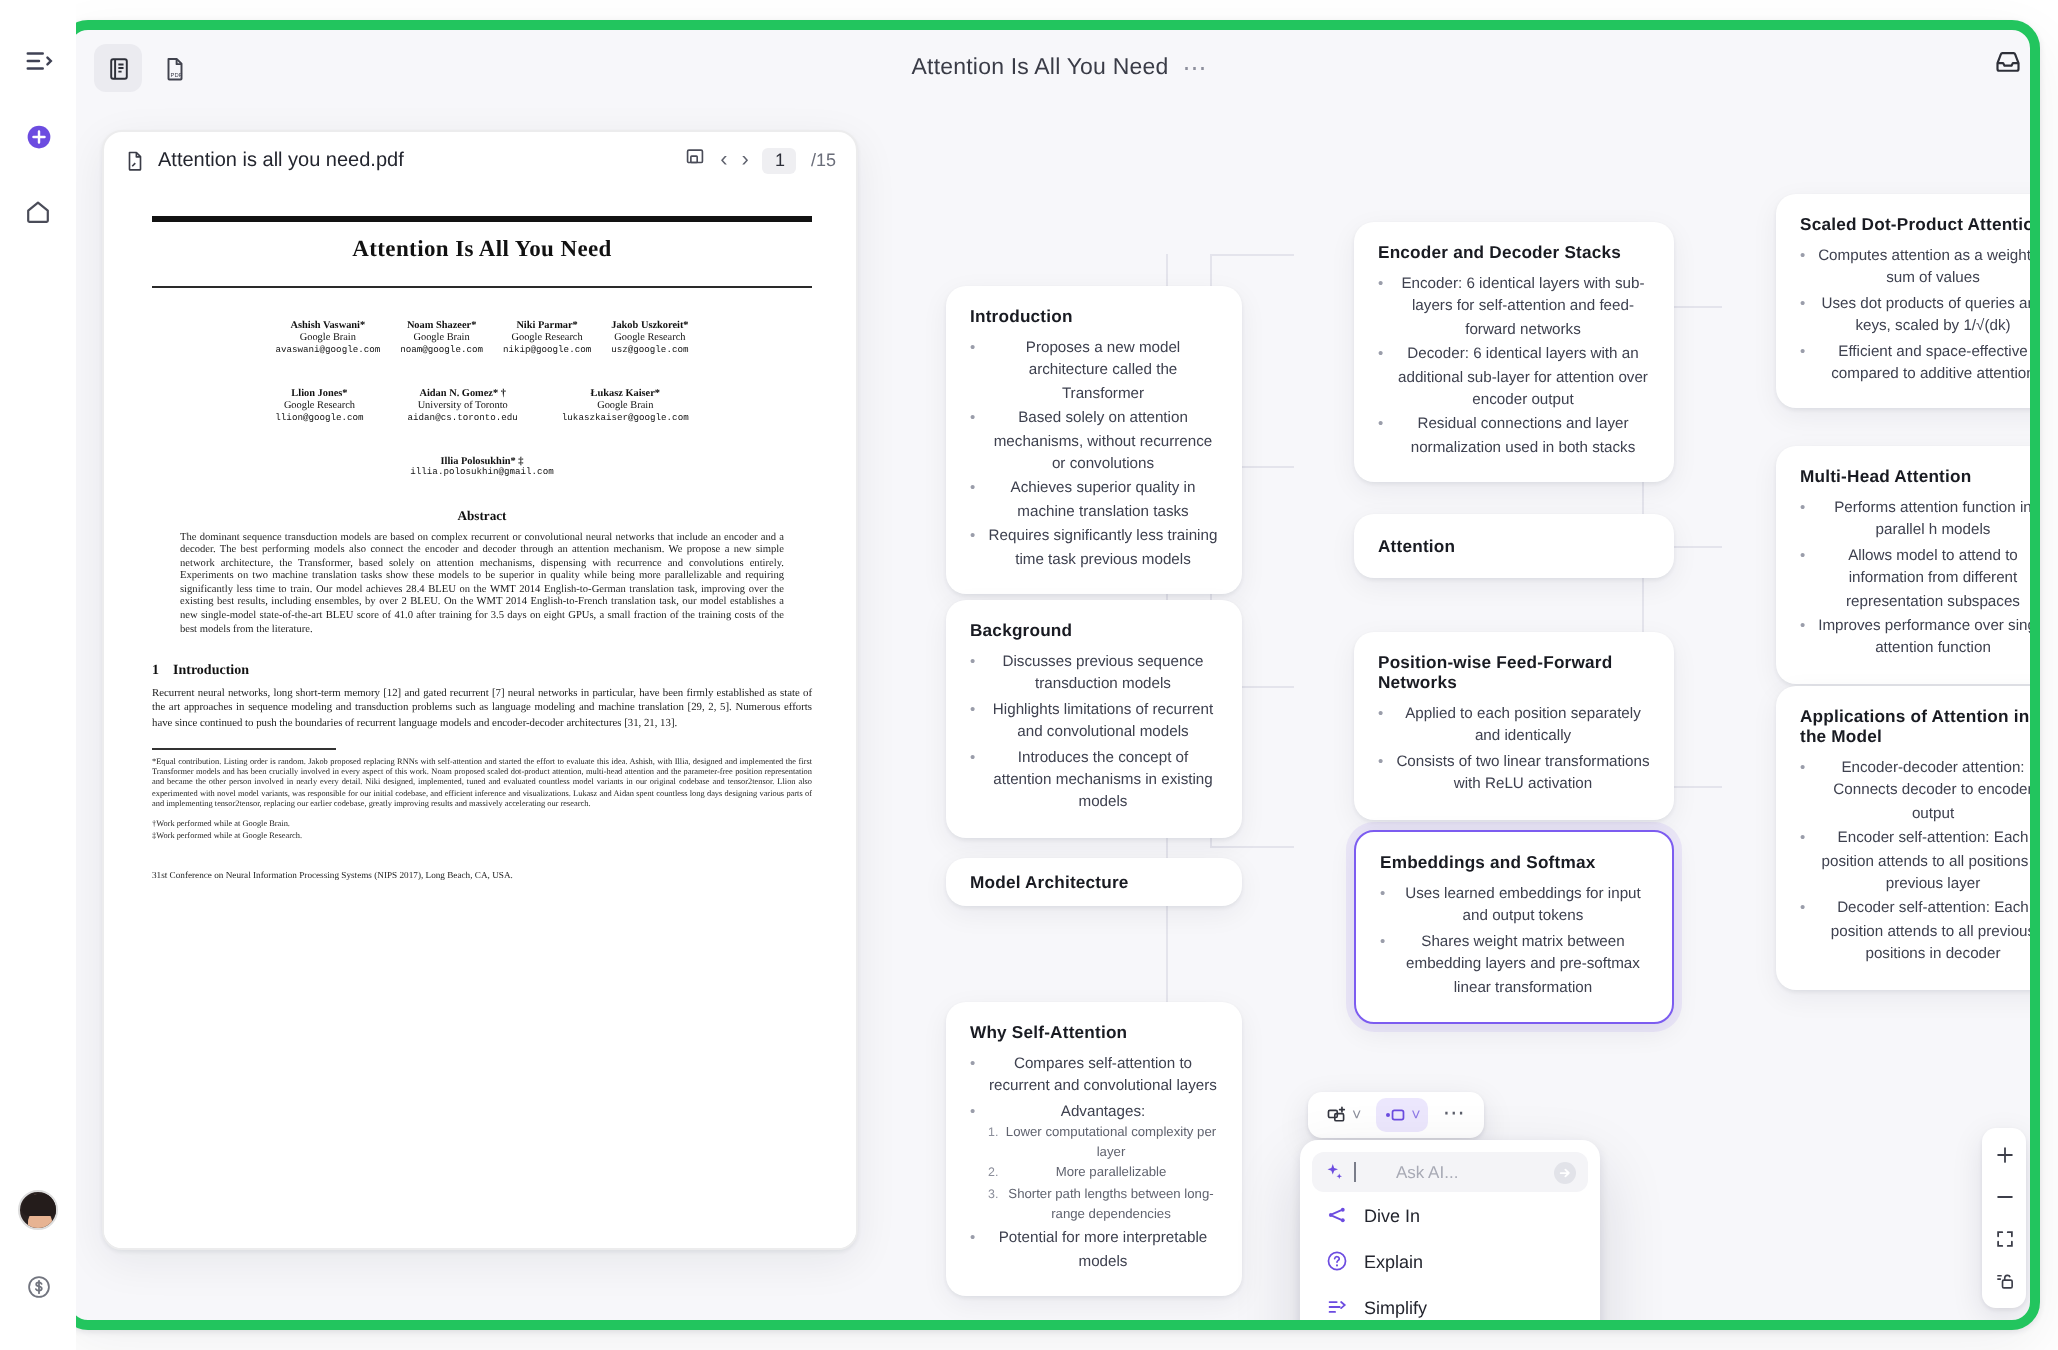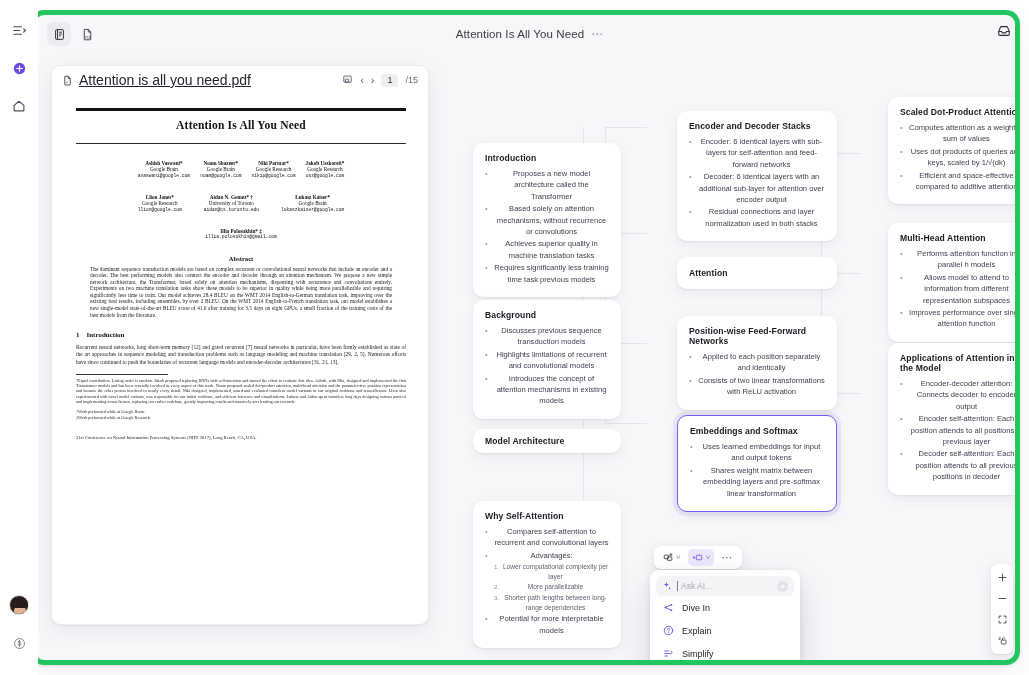--- a/index.html
+++ b/index.html
@@ -102,21 +102,21 @@
   .node i { display:block; width:5px; height:1px; background:#9b9ead; }
 
   
   .pdf {
     position:absolute; left:16px; top:12px; width:378px; height:560px;
     background:#ffffff; border-radius:10px; border:1px solid #ececed;
     box-shadow:0 1px 2px rgba(20,22,48,.07), 0 6px 22px rgba(20,22,48,.07);
     overflow:hidden; z-index:20;
   }
   .pdf-head { height:28px; display:flex; align-items:center; padding:0 10px 0 10px; gap:6px; }
-  .pdf-name { font-size:14px; color:#23252e; flex:1 1 auto;text-decoration:underline; }
+  .pdf-name { font-size:10px; color:#23252e; flex:1 1 auto; }
   .pdf-file-ico { color:#3a3c47; display:flex; }
   .pdf-tools { display:flex; align-items:center; gap:7px; color:#4a4c58; }
   .chev { font-size:11px; color:#5e616d; cursor:default; }
   .pg { font-size:9px; background:#efeff2; border-radius:3px; padding:1.5px 6px; color:#2c2e38; }
   .pgtot { font-size:9px; color:#6a6d79; }
   .pdf-page { position:absolute; left:0; top:28px; width:378px; height:532px; background:#fff; padding:14px 24px; }
 
   .rule { height:2.5px; background:#121212; margin:0 0 0 0; }
   .rule2 { height:1px; background:#2a2a2a; margin-top:5px; }
   .ptitle { text-align:center; font-family:"Liberation Serif", serif; font-weight:bold; font-size:11.5px; color:#111; padding:8px 0 7px; letter-spacing:.2px; }
@@ -148,21 +148,21 @@
   
   .aimenu {
     position:absolute; left:615px; top:517px; width:150px;
     background:#fff; border-radius:9px; padding:6px 6px 7px;
     box-shadow:0 2px 6px rgba(20,22,48,.10), 0 14px 34px rgba(20,22,48,.14); z-index:31;
   }
   .askrow {
     height:20px; background:#f4f4f7; border-radius:6px; display:flex; align-items:center;
     padding:0 6px; gap:5px;
   }
-  .askrow .ph { font-size:8.5px; color:#a8aab5; flex:1 1 auto; border-left:1px solid #7a7d8a; padding-left:3px; }
+  .askrow .ph { font-size:8.5px; color:#a8aab5; flex:1 1 auto; border-left:1px solid #7a7d8a; padding-left:20px; }
   .send { width:11px; height:11px; border-radius:50%; background:#e2e3e9; display:flex; align-items:center; justify-content:center; color:#fff; }
   .mi { height:23px; display:flex; align-items:center; gap:8px; padding:0 6px; font-size:9px; color:#23252e; }
   .mi .g { width:12px; display:flex; align-items:center; justify-content:center; color:#6c4ce0; }
 
   
   .zoomctl {
     position:absolute; right:12px; bottom:16px; width:22px;
     background:#fff; border-radius:7px; padding:4px 0; z-index:30;
     box-shadow:0 1px 2px rgba(20,22,48,.08), 0 5px 16px rgba(20,22,48,.10);
     display:flex; flex-direction:column; align-items:center; gap:2px;

